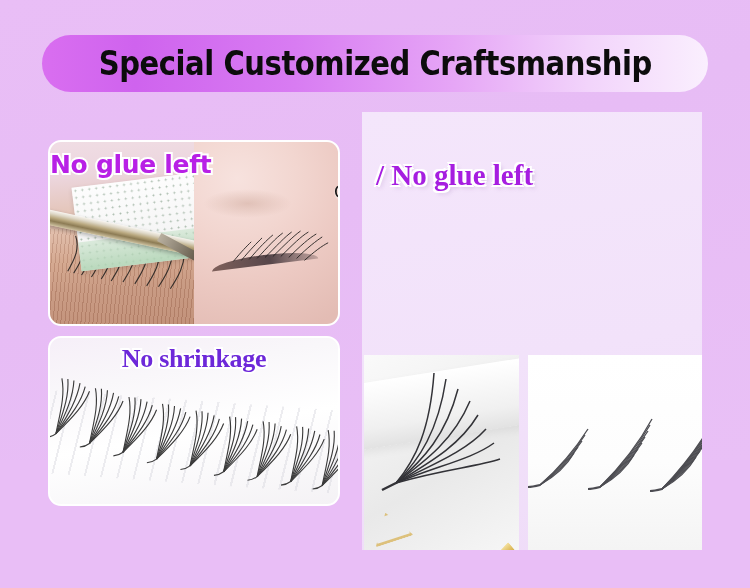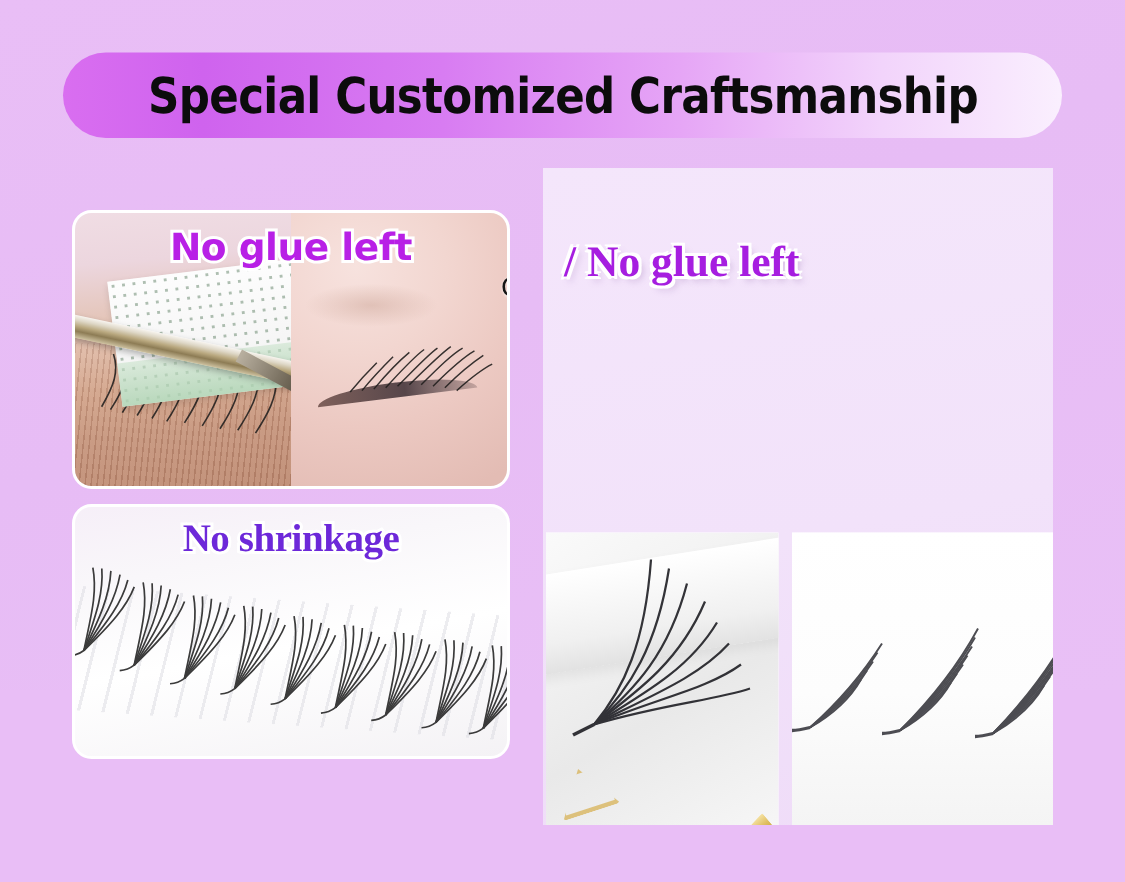--- a/index.html
+++ b/index.html
@@ -137,21 +137,21 @@
     transform: rotate(-7deg);
   }
 
   
   .lash-svg { position: absolute; inset: 0; width: 100%; height: 100%; }
 
   
   .glue-title {
     position: absolute;
     left: 0; right: 0; top: 8px;
-    text-align: center;
+    text-align: left;
     z-index: 6;
   }
   .glue-title span {
     font-family: "DejaVu Sans", sans-serif;
     font-weight: bold;
     font-size: 25px;
     color: #b820e6;
     -webkit-text-stroke: 4px #ffffff;
     paint-order: stroke fill;
     letter-spacing: -0.3px;

